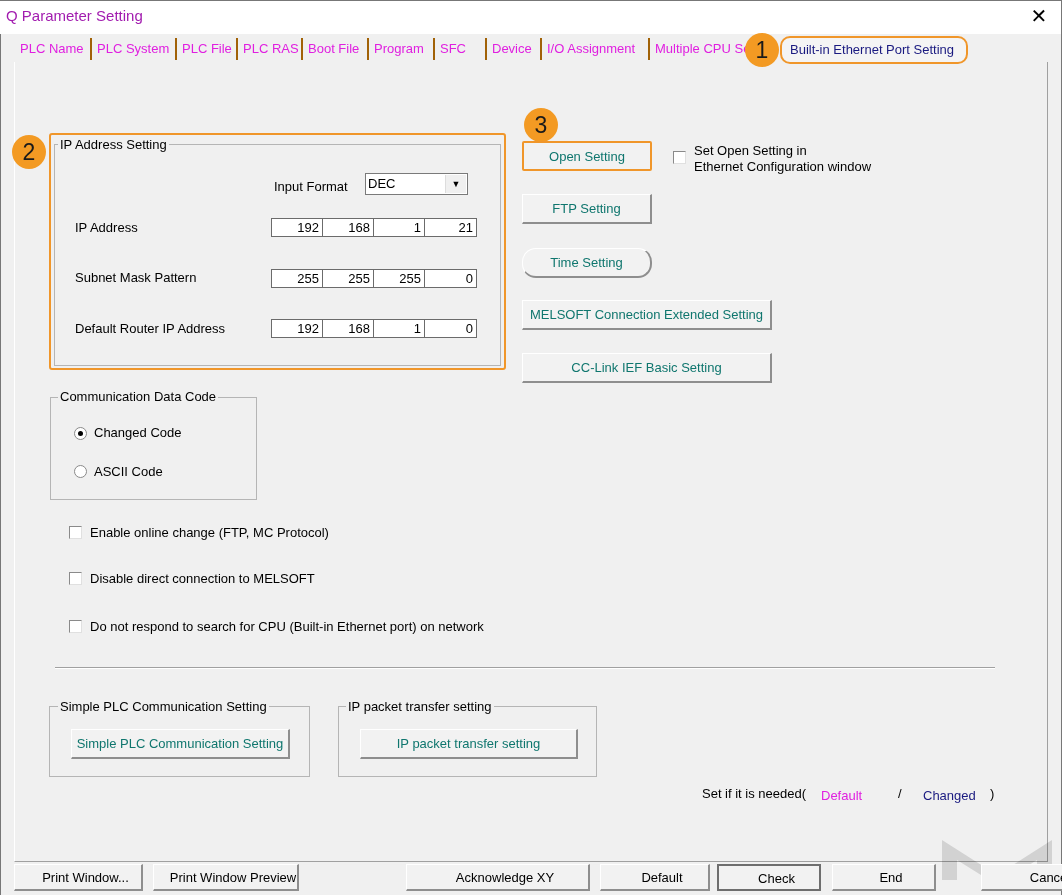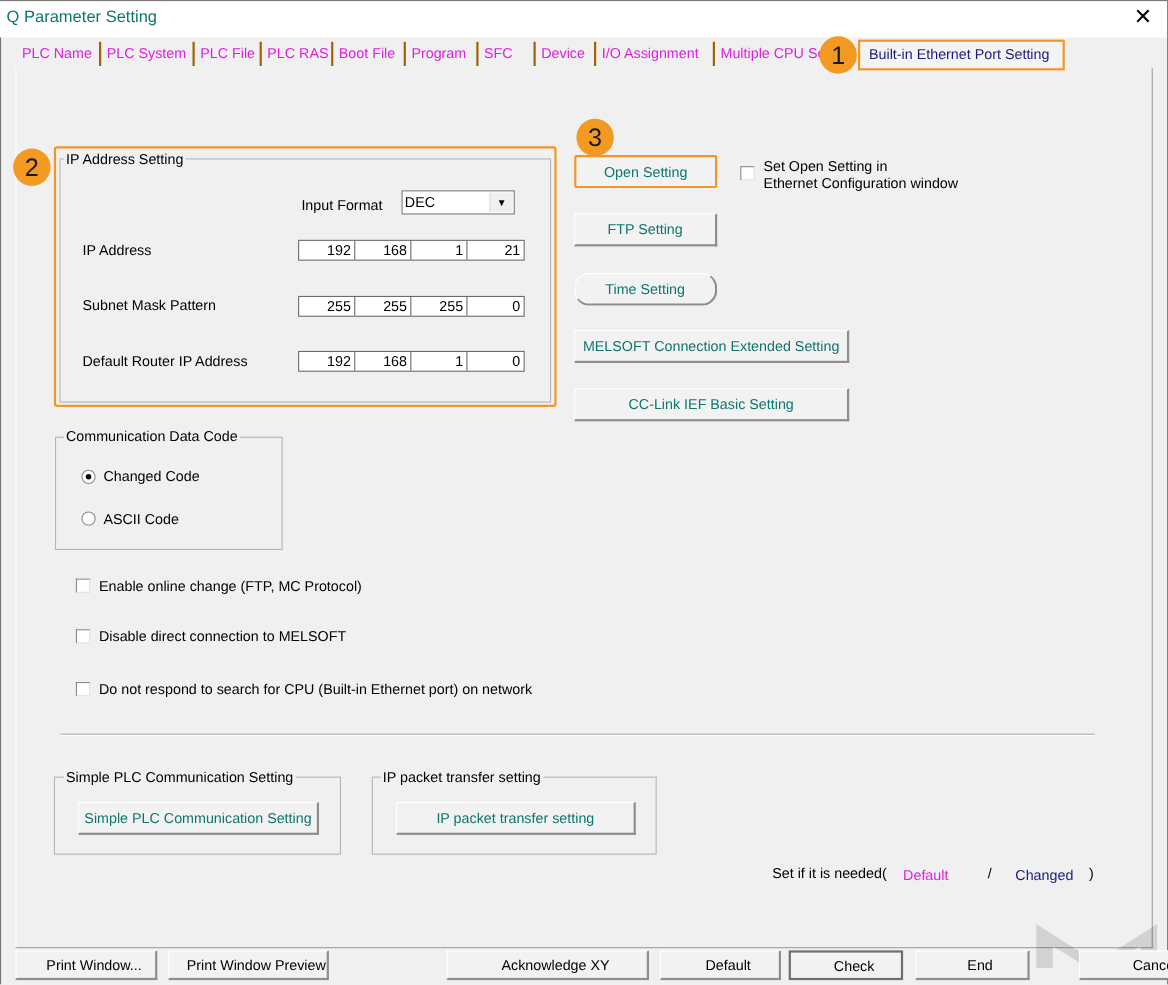--- a/index.html
+++ b/index.html
@@ -1,26 +1,26 @@
 <!DOCTYPE html>
 <html><head>
 <meta charset="utf-8">
 <style>
   html, body { margin:0; padding:0; }
   body { width:1062px; height:895px; background:#f0f0f0; font-family:"Liberation Sans", sans-serif; font-size:13px; color:#000; position:relative; overflow:hidden; }
   .abs { position:absolute; }
   .titlebar { left:0; top:0; width:1062px; height:34px; background:#fff; border-top:1px solid #777; box-sizing:border-box; }
-  .title { left:6px; top:7px; font-size:15px; color:#0f766e; }
+  .title { left:6px; top:7px; font-size:15px; color:#a21caf; }
   .close { left:1026px; top:4px; width:26px; height:24px; font-size:20px; line-height:24px; text-align:center; color:#000; cursor:pointer; }
   .frame-left { left:0; top:34px; width:1px; height:861px; background:#777; }
   .frame-right { left:1061px; top:0; width:1px; height:895px; background:#777; }
   .tabstrip { left:14px; top:38px; height:24px; }
   .tab { position:absolute; top:0; height:22px; line-height:22px; color:#e020e0; font-size:13px; white-space:nowrap; padding-left:5px; border-left:2px solid #a16207; cursor:pointer; }
   .tab.first { border-left:none; padding-left:6px; }
-  .tab.active { color:#1a1a80; background:#f4f4f4; border:2px solid #f0962a; border-radius:0; padding:0 12px 0 8px; top:-2px; height:24px; line-height:23px; }
+  .tab.active { color:#1a1a80; background:#f4f4f4; border:2px solid #f0962a; border-radius:10px; padding:0 12px 0 8px; top:-2px; height:24px; line-height:23px; }
   .page { left:14px; top:62px; width:1034px; height:800px; border-right:1px solid #a0a0a0; border-bottom:1px solid #a0a0a0; border-left:1px solid #fff; box-sizing:border-box; }
   .badge { width:34px; height:34px; border-radius:50%; background:#f39a23; color:#1a1a1a; font-size:23px; line-height:34px; text-align:center; }
   .group { border:1px solid #b5b5b5; box-sizing:border-box; }
   .group-label { background:#f0f0f0; padding:0 2px; font-size:13px; white-space:nowrap; }
   .hl { border:2px solid #f0962a; border-radius:3px; box-sizing:border-box; }
   .lbl { font-size:13px; white-space:nowrap; }
   .ipbox { display:flex; border:1px solid #6b6b6b; background:#fff; height:19px; box-sizing:border-box; }
   .ipoct { width:51px; border-right:1px solid #6b6b6b; text-align:right; padding-right:3px; box-sizing:border-box; line-height:17px; font-size:13px; }
   .ipoct:last-child { border-right:none; }
   .select { border:1px solid #7a7a7a; background:#fff; height:22px; box-sizing:border-box; }

